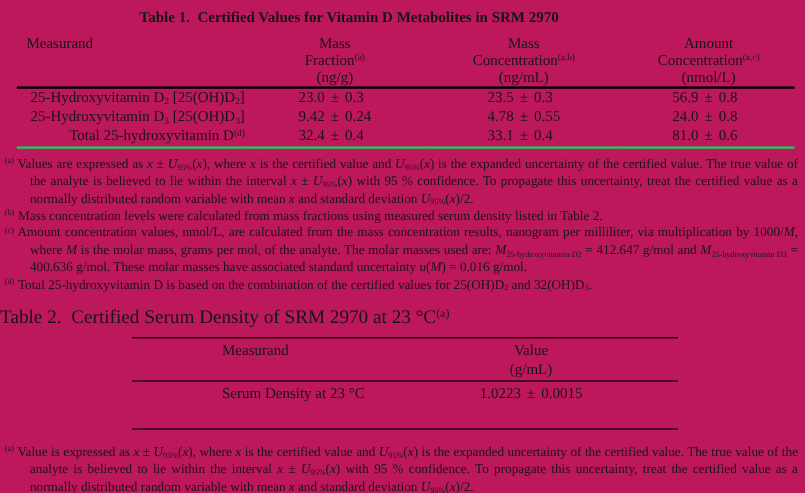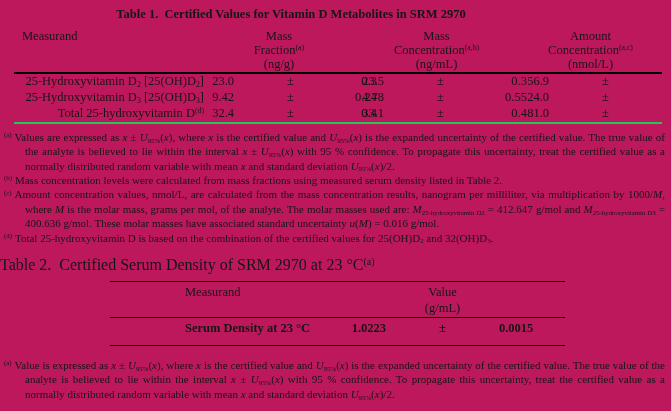--- a/index.html
+++ b/index.html
@@ -46,24 +46,24 @@
   }
   .t1 thead th.meas-h { text-align: left; padding-left: 8px; }
   .t1 tbody td {
     line-height: 15.9px;
     padding: 0;
     text-align: center;
     vertical-align: middle;
   }
   .t1 tbody td.meas { text-align: right; padding-left: 8px; }
   .t1 tbody tr:last-child td { border-bottom: 2px solid #22c55e; }
-  .num { display: inline-flex; align-items: baseline; gap: 48px; }
+  .num { display: inline-flex; align-items: baseline; }
   .num .v { min-width: 30px; text-align: right; }
   .num .pm { padding: 0 5px; }
-  .num .u { min-width: 30px; text-align: right; }
+  .num .u { min-width: 30px; text-align: left; }
   
   .fns1 { margin: 6px 6px 0 4px; }
   .fns2 { margin: 12px 6px 0 4px; }
   .fn {
     font-size: 11px;
     line-height: 14.4px;
     text-align: justify;
     padding-left: 21px;
     text-indent: -21px;
   }
@@ -84,24 +84,23 @@
     line-height: 14.5px;
     padding: 1px 0 1px 0;
     text-align: center;
     vertical-align: top;
   }
   .t2 thead tr:first-child th { border-top: 1.8px solid #000; padding-top: 3px; }
   .t2 thead th.meas-h2 { text-align: left; padding-left: 75px; }
   .t2 thead .hdr-bottom { border-bottom: 1.8px solid #000; }
   .t2 tbody td {
     line-height: 17px;
-    padding: 2px 0 8px 0;
+    padding: 2px 0 20px 0;
     text-align: center;
     border-bottom: 1.8px solid #000;
-    font-weight: bold;
   }
   .t2 tbody td.meas2 { text-align: left; padding-left: 75px; }
 </style>
 </head>
 <body>
 
 <div class="page">
 
   <div class="t1-title">Table 1.&nbsp; Certified Values for Vitamin D Metabolites in SRM 2970</div>
 

